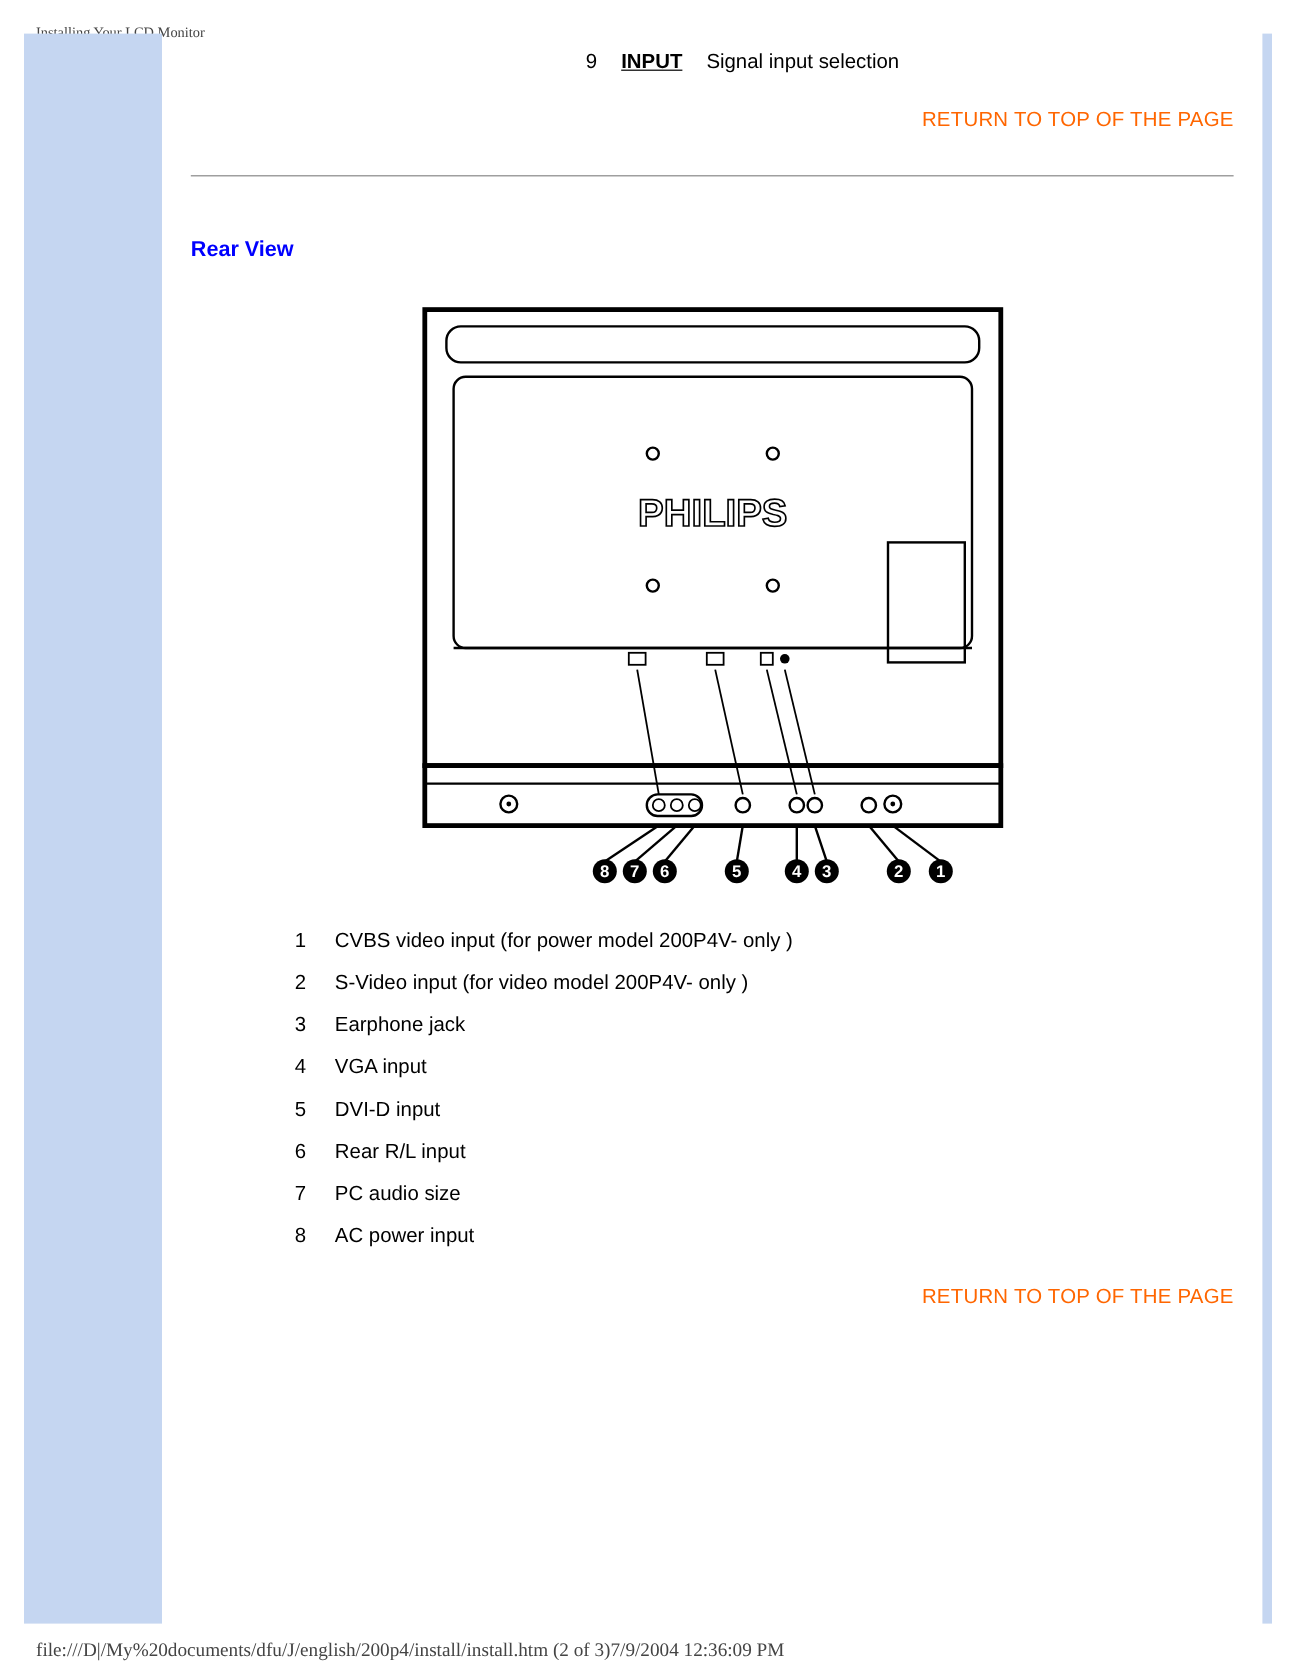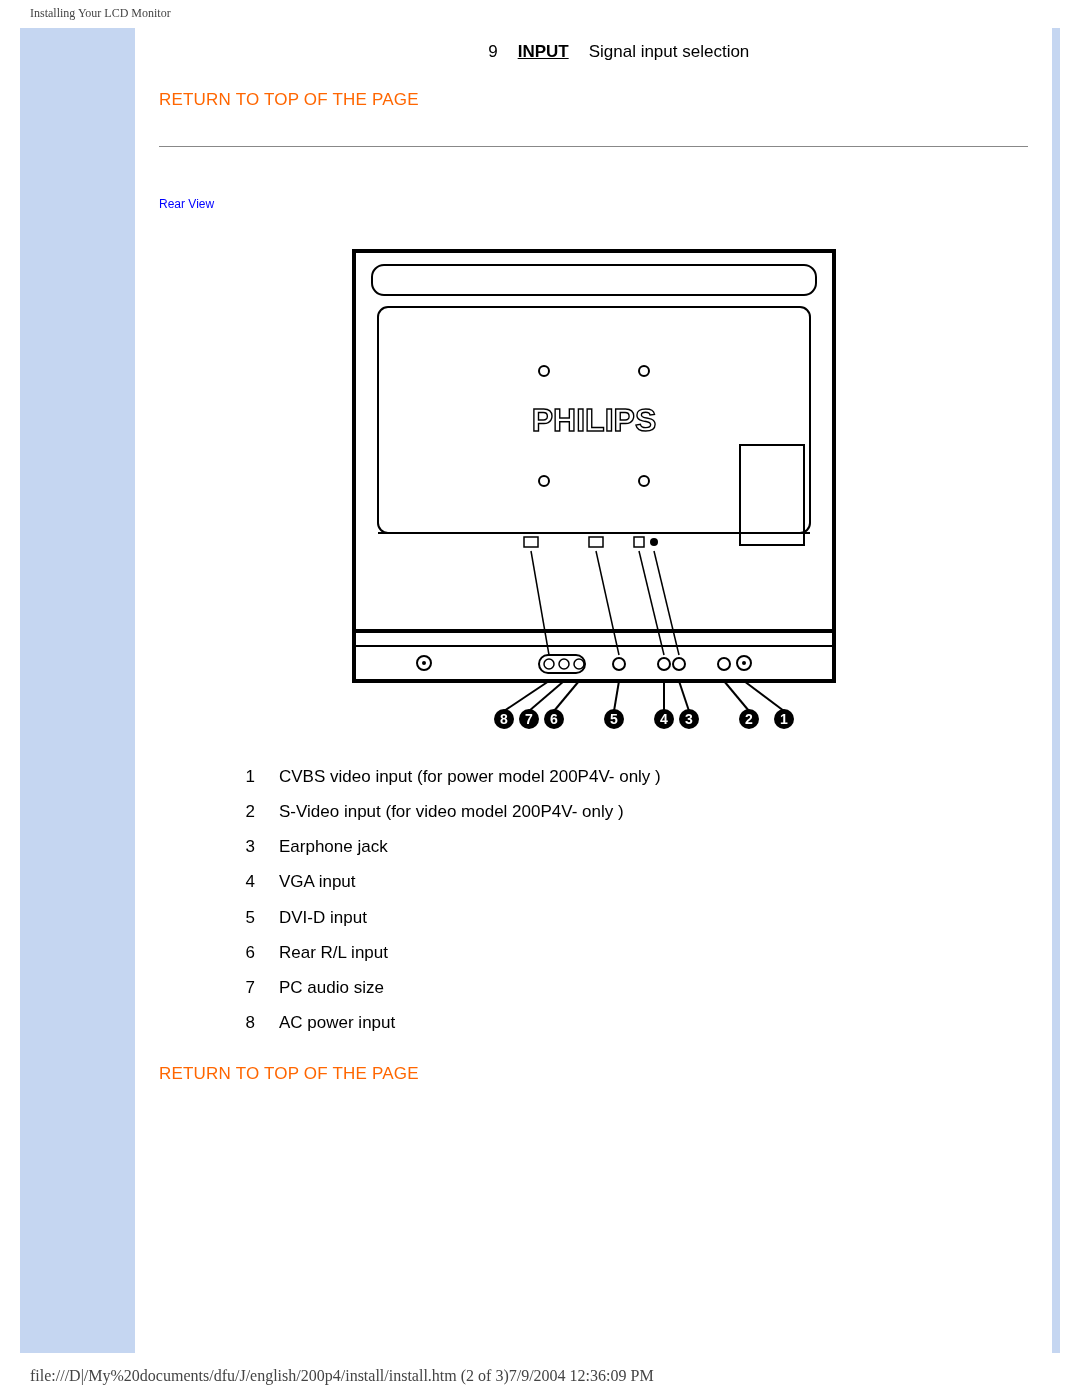--- a/index.html
+++ b/index.html
@@ -1,28 +1,28 @@
 <!DOCTYPE html>
 <html><head>
 <meta charset="utf-8">
 <style>
   html,body{margin:0;padding:0;font-family:Arial,Helvetica,sans-serif;font-size:17px;color:#000;background:#fff;}
   .page{width:1080px;height:1397px;position:relative;box-sizing:border-box;}
-  .header-title{position:absolute;top:6px;left:30px;font-size:12px;color:#444;font-family:"Times New Roman",serif;}
+  .header-title{position:absolute;top:20px;left:30px;font-size:12px;color:#444;font-family:"Times New Roman",serif;}
   .blue-left{position:absolute;top:28px;left:20px;width:115px;bottom:44px;background:#c5d6f1;}
   .blue-right{position:absolute;top:28px;right:20px;width:8px;bottom:44px;background:#c5d6f1;}
   .content{position:absolute;top:28px;left:135px;right:28px;bottom:44px;padding:10px 24px 0 24px;box-sizing:border-box;}
   .footer{position:absolute;left:30px;bottom:12px;font-size:16px;color:#444;font-family:"Times New Roman",serif;}
   table.toptable{border-collapse:collapse;margin:0 auto 20px auto;}
   table.toptable td{padding:2px 10px;font-size:17px;vertical-align:top;line-height:1.4;}
   td.num{text-align:right;width:60px;}
   td.label{font-weight:bold;text-align:center;white-space:nowrap;text-decoration:underline;}
-  .return-top{color:#ff6600;text-align:left;font-size:17px;margin:24px 0 36px 0;letter-spacing:0.2px;}
+  .return-top{color:#ff6600;text-align:right;font-size:17px;margin:24px 0 36px 0;letter-spacing:0.2px;}
   hr.sep{border:none;border-top:1px solid #888;margin:0 0 50px 0;}
-  .rear-title{color:#0000ff;font-weight:normal;font-size:12px;margin:0 0 30px 0;}
+  .rear-title{color:#0000ff;font-weight:bold;font-size:18px;margin:0 0 30px 0;}
   .diagram-wrap{text-align:left;margin-bottom:28px;}
   table.rear-list{border-collapse:collapse;margin:0 0 24px 60px;}
   table.rear-list td{padding:4px 12px;font-size:17px;line-height:1.6;}
   table.rear-list td.rn{text-align:right;width:24px;}
   
   .diagram-svg{display:block;margin:0 auto;}
   .outline-text{font-family:Arial,sans-serif;font-weight:bold;fill:#fff;stroke:#000;stroke-width:1.4px;}
 </style>
 </head>
 <body>

